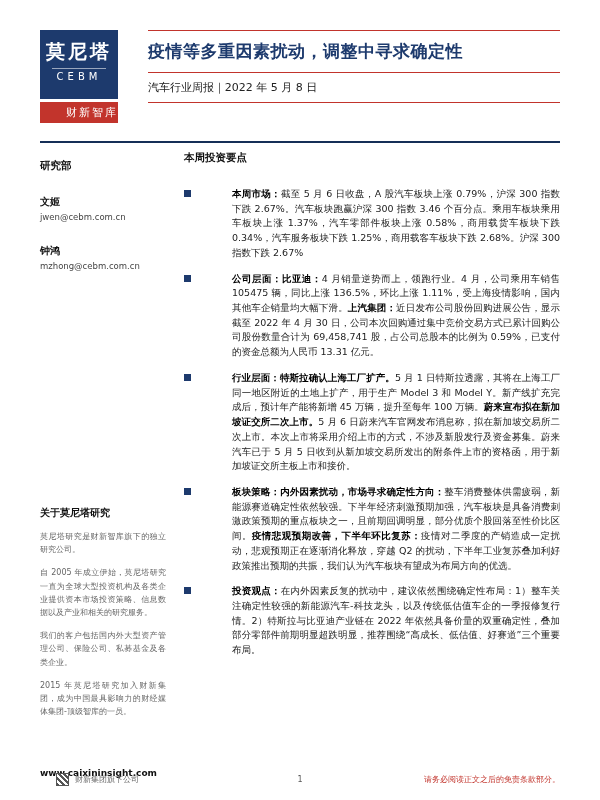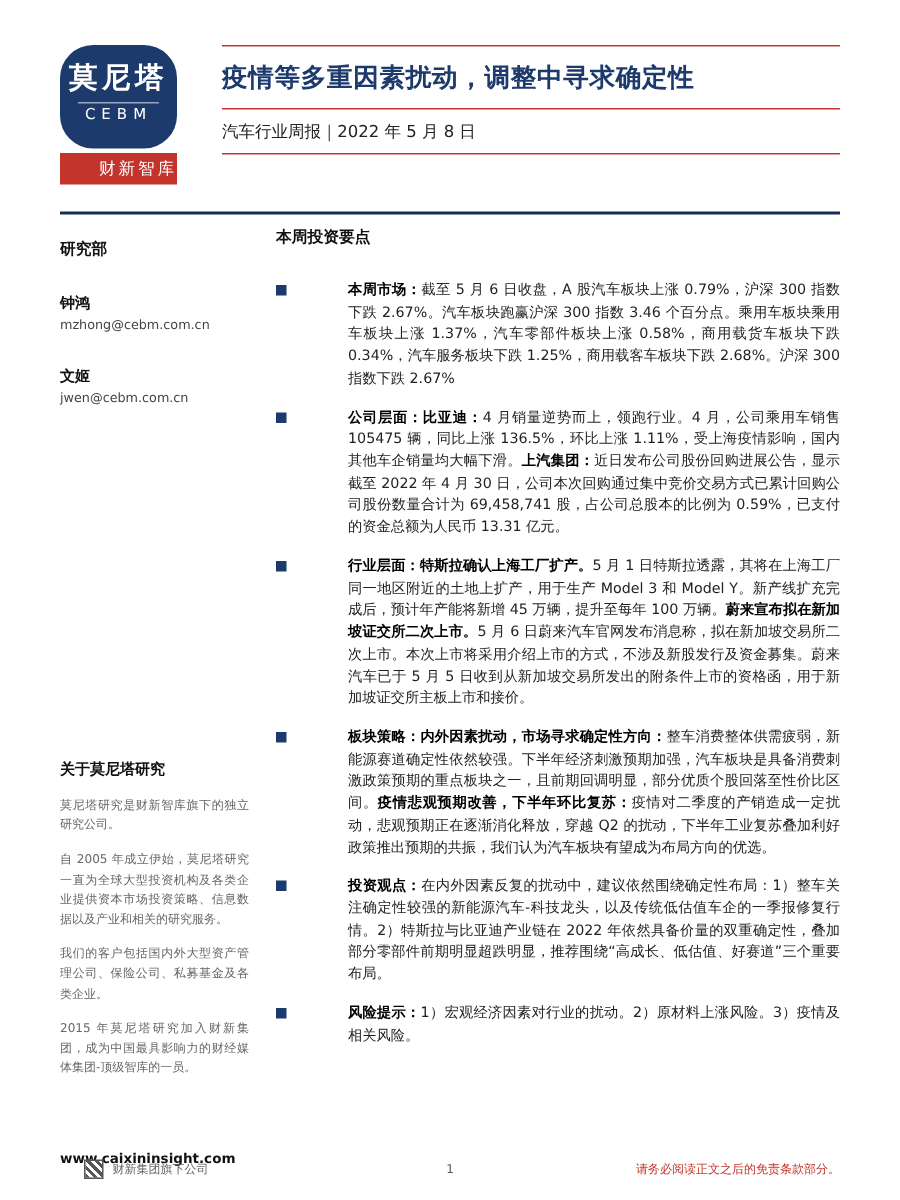--- a/index.html
+++ b/index.html
@@ -4,21 +4,21 @@
 <style>
   html,body { margin:0; padding:0; background:#e8e8e8; }
   .page {
     width:600px; height:800px; margin:0 auto; background:#ffffff;
     box-sizing:border-box; padding:30px 40px 0 40px; position:relative;
     overflow:hidden; font-family:"DejaVu Sans","Liberation Sans",sans-serif; color:#222;
   }
   
   .header { display:flex; align-items:flex-start; }
   .logo { width:78px; flex-shrink:0; }
-  .logo-navy { background:#1d3a6d; color:#fff; text-align:center; padding:9px 0 6px;border-radius:22px; }
+  .logo-navy { background:#1d3a6d; color:#fff; text-align:center; padding:9px 0 6px; }
   .logo-cn { font-size:19px; font-weight:bold; letter-spacing:3px; }
   .logo-en { font-size:10px; letter-spacing:4px; margin:3px 12px 11px; padding-top:2px; border-top:1px solid rgba(255,255,255,.55); }
   .logo-red { background:#c2342c; color:#fff; text-align:right; font-size:11px; letter-spacing:2px; padding:3px 0; margin-top:3px; }
   .title-block { flex:1; margin-left:30px; }
   .rule-red { border-top:1px solid #c2342c; height:0; }
   .doc-title { color:#1d3a6d; font-weight:bold; font-size:17px; padding:9px 0; letter-spacing:.5px; }
   .doc-subtitle { font-size:11px; color:#222; padding:7px 0; }
   
   .top-divider { border-top:2px solid #152f57; margin-top:18px; }
   
@@ -76,27 +76,27 @@
   <div class="top-divider"></div>
 
   <div class="columns">
 
     <div class="sidebar">
       <div class="col-title">研究部</div>
 
       <div>
 
           <div class="analyst">
-            <div class="analyst-name">钟鸿</div>
-            <div class="analyst-email">mzhong@cebm.com.cn</div>
+            <div class="analyst-name">文姬</div>
+            <div class="analyst-email">jwen@cebm.com.cn</div>
           </div>
 
           <div class="analyst">
-            <div class="analyst-name">文姬</div>
-            <div class="analyst-email">jwen@cebm.com.cn</div>
+            <div class="analyst-name">钟鸿</div>
+            <div class="analyst-email">mzhong@cebm.com.cn</div>
           </div>
         </div>
 
       <div class="about">
         <div class="about-title">关于莫尼塔研究</div>
         <div>
 
             <p>莫尼塔研究是财新智库旗下的独立研究公司。</p>
 
             <p>自 2005 年成立伊始，莫尼塔研究一直为全球大型投资机构及各类企业提供资本市场投资策略、信息数据以及产业和相关的研究服务。</p>
@@ -133,24 +133,20 @@
           <div class="bullet">
             <span class="bullet-marker"></span>
             <div class="bullet-text"><span class="seg-bold">板块策略：内外因素扰动，市场寻求确定性方向：</span><span>整车消费整体供需疲弱，新能源赛道确定性依然较强。下半年经济刺激预期加强，汽车板块是具备消费刺激政策预期的重点板块之一，且前期回调明显，部分优质个股回落至性价比区间。</span><span class="seg-bold">疫情悲观预期改善，下半年环比复苏：</span><span>疫情对二季度的产销造成一定扰动，悲观预期正在逐渐消化释放，穿越 Q2 的扰动，下半年工业复苏叠加利好政策推出预期的共振，我们认为汽车板块有望成为布局方向的优选。</span></div>
           </div>
 
           <div class="bullet">
             <span class="bullet-marker"></span>
             <div class="bullet-text"><span class="seg-bold">投资观点：</span><span>在内外因素反复的扰动中，建议依然围绕确定性布局：1）整车关注确定性较强的新能源汽车-科技龙头，以及传统低估值车企的一季报修复行情。2）特斯拉与比亚迪产业链在 2022 年依然具备价量的双重确定性，叠加部分零部件前期明显超跌明显，推荐围绕“高成长、低估值、好赛道”三个重要布局。</span></div>
           </div>
 
-          <div class="bullet">
-            <span class="bullet-marker"></span>
-            <div class="bullet-text"><span class="seg-bold">风险提示：</span><span>1）宏观经济因素对行业的扰动。2）原材料上涨风险。3）疫情及相关风险。</span></div>
-          </div>
         </div>
     </div>
 
   </div>
 
   <div class="footer">
     <div class="footer-left">
       <span class="qr"></span>
       <span>财新集团旗下公司</span>
     </div>

